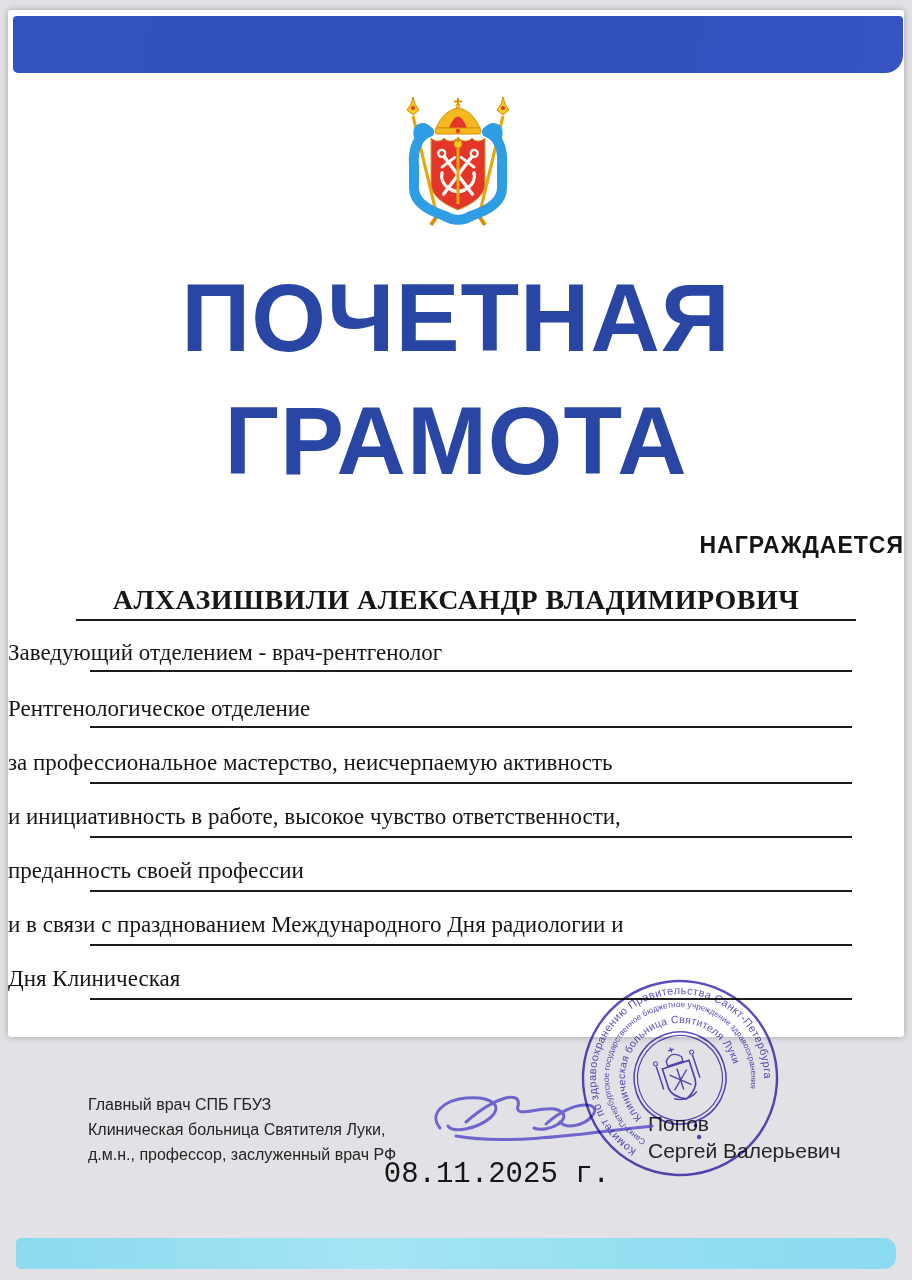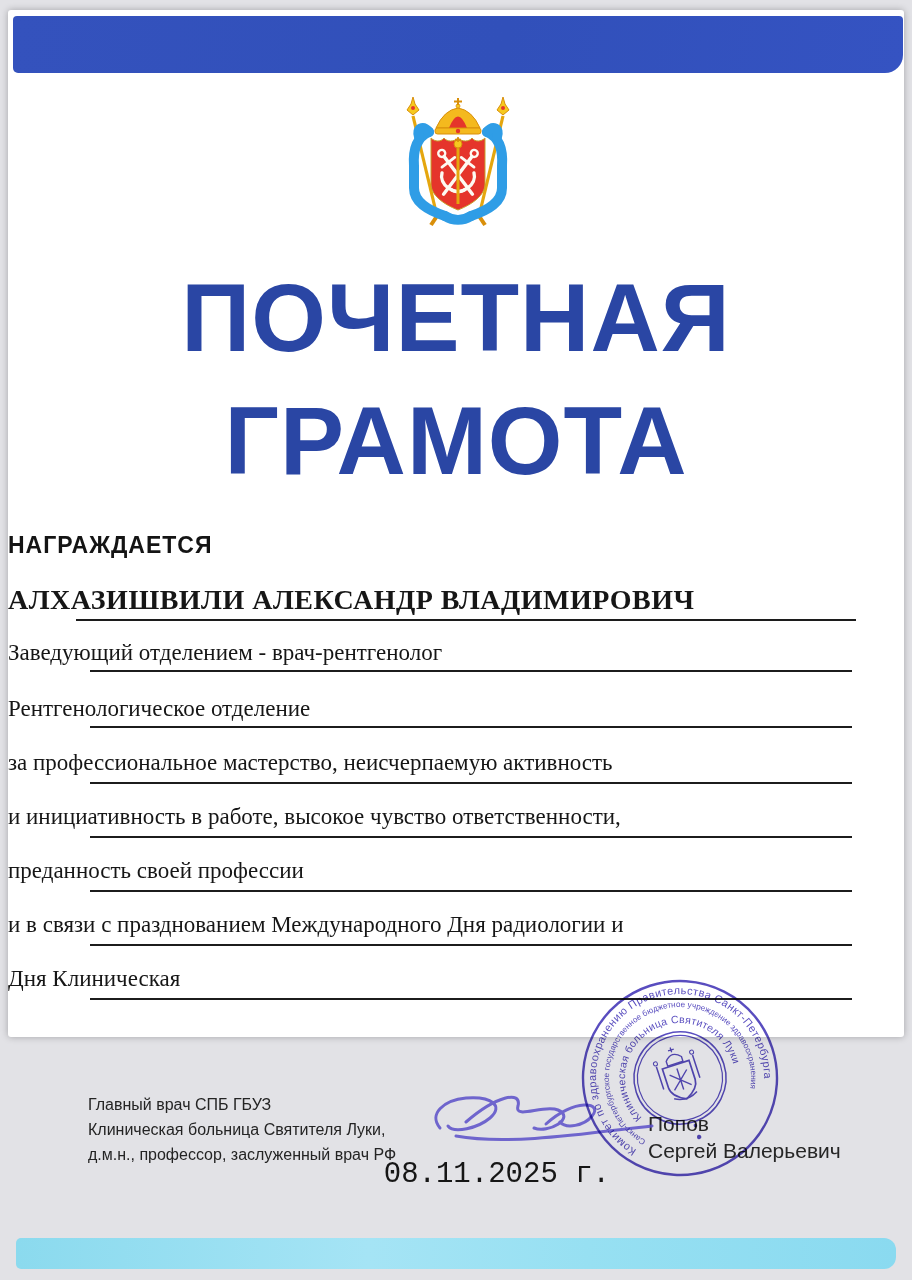--- a/index.html
+++ b/index.html
@@ -12,25 +12,25 @@
   .top-bar{left:5px;top:6px;width:890px;height:57px;background:linear-gradient(100deg,#3452bd,#3150ba 55%,#3553c2);
            border-radius:4px 4px 18px 5px;}
   .bottom-bar{left:8px;top:1228px;width:880px;height:31px;border-radius:5px 12px 12px 5px;
            background:linear-gradient(90deg,#8bdaee,#a5e4f5 40%,#97e0f2 65%,#8adaf0);}
   
   .emblem{left:375px;top:86px;width:150px;height:145px;}
   
   .title{left:0;width:896px;text-align:center;font-weight:bold;color:#2a46a4;
          font-size:96px;line-height:1;letter-spacing:1px;}
   .t1{top:260px;} .t2{top:368px;margin-top:15px;}
-  .awarded{left:0;top:522px;width:896px;text-align:left;font-weight:bold;color:#141414;
+  .awarded{left:0;top:522px;width:896px;text-align:right;font-weight:bold;color:#141414;
            font-size:23px;letter-spacing:1px;}
   
   .serif{font-family:"Liberation Serif",serif;color:#161616;}
-  .recipient{left:0;top:574px;width:896px;text-align:left;font-weight:bold;font-size:28px;letter-spacing:.5px;}
+  .recipient{left:0;top:574px;width:896px;text-align:center;font-weight:bold;font-size:28px;letter-spacing:.5px;}
   .rule{height:2px;background:#1c1c1c;}
   .rule-name{left:68px;top:609px;width:780px;}
   .line-text{left:0;width:896px;font-size:23px;}
   .rule-body{left:82px;width:762px;}
   
   .signer-block{left:80px;top:1082px;font-size:16px;line-height:25px;color:#242424;}
   .signer-name{left:640px;top:1100px;font-size:21px;line-height:27px;color:#262626;}
   .date{left:362px;top:1148px;width:240px;text-align:right;font-size:29px;font-family:Liberation Mono, monospace;}
   
   .signature{left:418px;top:1066px;}

